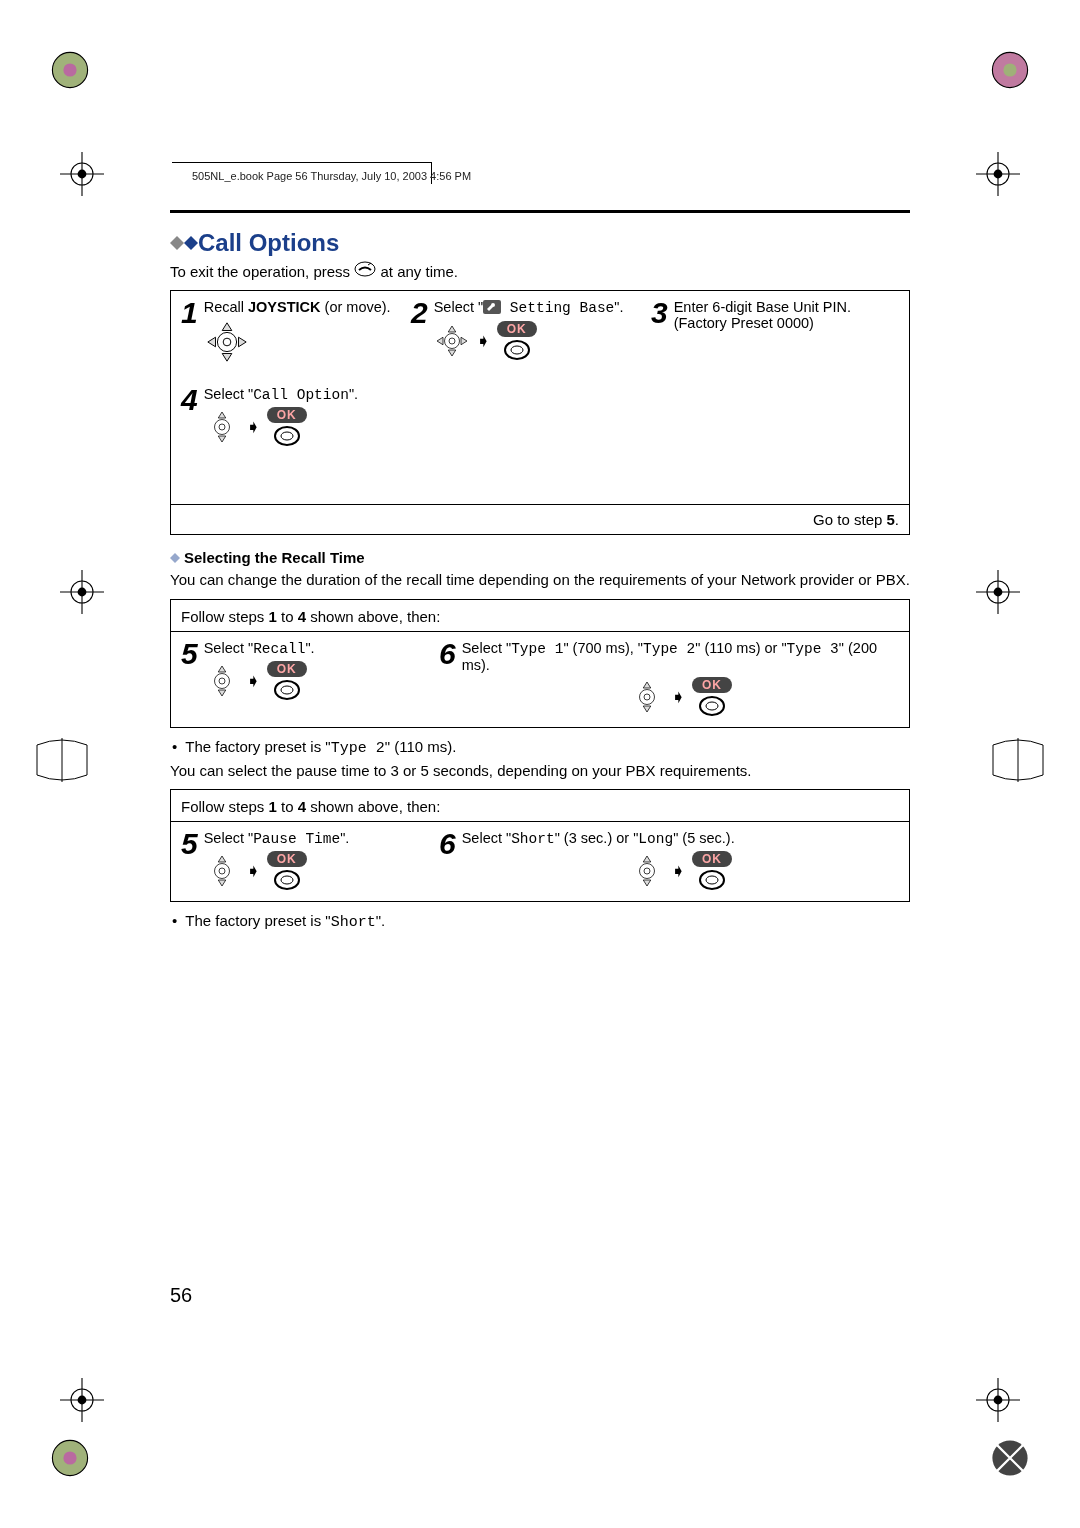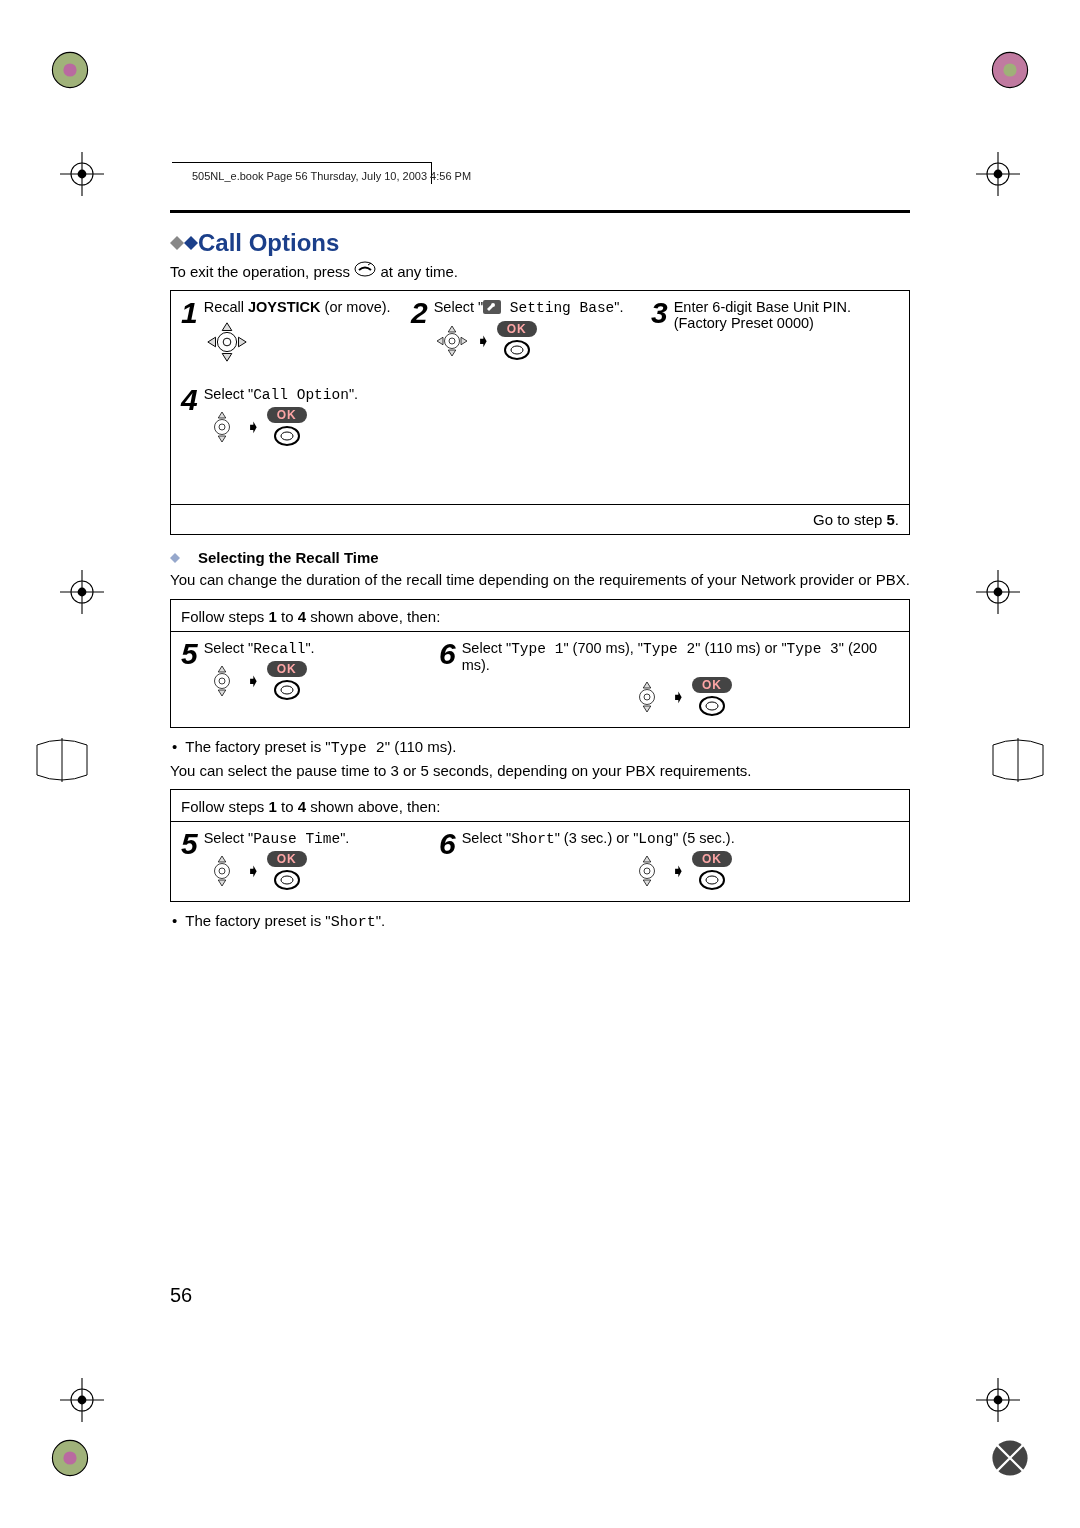--- a/index.html
+++ b/index.html
@@ -96,21 +96,21 @@
   .icon-svg { width:46px; height:46px; }
   .icon-svg-sm { width:36px; height:36px; }
   .arrow { font-size:18px; }
   .go-row {
     border-top:1px solid #000;
     text-align:right;
     font-size:15px;
     padding: 6px 10px;
     margin-top: 47px;
   }
-  .sub-row { display:flex; align-items:center; gap:18px; margin-top:14px; }
+  .sub-row { display:flex; align-items:center; gap:4px; margin-top:14px; }
   .sub-diamond { width:10px; height:10px; }
   h3.sub {
     font-size:15px; font-weight:bold;
   }
   .note-bullet {
     font-size:15px; margin-top:10px; margin-left:2px;
     display:flex; gap:8px;
   }
   .note-bullet::before { content:"•"; }
   .follow-box {

